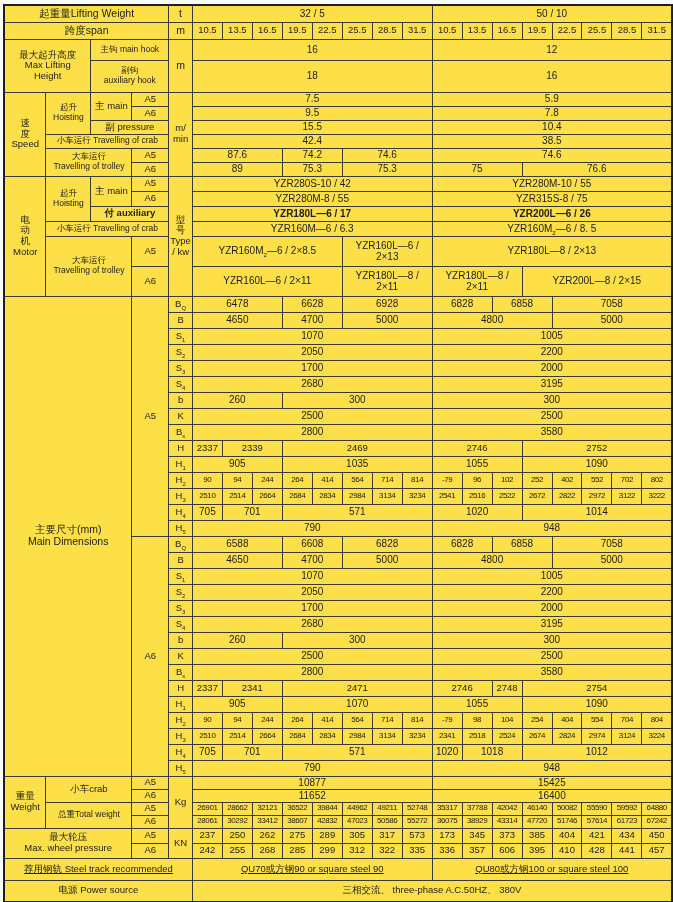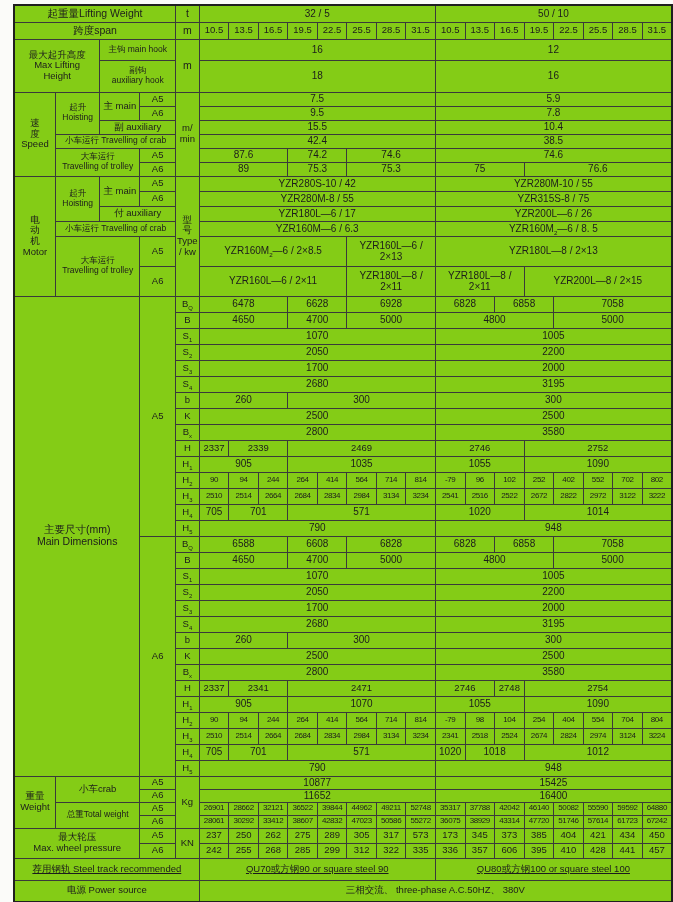--- a/index.html
+++ b/index.html
@@ -1,17 +1,17 @@
 <!DOCTYPE html>
 <html><head>
 <meta charset="utf-8">
 <style>
   html,body{margin:0;padding:0;background:#fbfbf9;font-family:"Liberation Sans","DejaVu Sans",sans-serif;color:#1c1c1c;}
   .page{width:673px;height:902px;position:relative;overflow:hidden;}
-  table{border-collapse:collapse;table-layout:fixed;margin:4px 0 0 13px;border:2px solid #1f1f1f;background:#84cc16;}
+  table{border-collapse:collapse;table-layout:fixed;margin:4px 0 0 3px;border:2px solid #1f1f1f;background:#fde047;}
   td{border:1px solid #3a3a3a;text-align:center;vertical-align:middle;padding:0 1px;
      font-size:10px;line-height:1.12;white-space:pre-line;overflow:hidden;}
   td.lab{font-size:10.5px;}
   td.sm{font-size:9.5px;}
   td.sm2{font-size:8.5px;}
   td.num{font-size:9.5px;}
   td.mod{font-size:10px;}
   td.dlab{font-size:9.5px;}
   td.tiny{font-size:8px;letter-spacing:-0.4px;padding:0;}
   sub{font-size:0.62em;vertical-align:sub;line-height:0;}
@@ -98,21 +98,21 @@
 min</td>
           <td colspan="8" class="">7.5</td>
           <td colspan="8" class="">5.9</td>
         </tr>
         <tr style="height: 14px;">
           <td class="sm">A6</td>
           <td colspan="8" class="">9.5</td>
           <td colspan="8" class="">7.8</td>
         </tr>
         <tr style="height: 14px;">
-          <td colspan="2" class="sm">副 auxiliary</td>
+          <td colspan="2" class="sm">副 pressure</td>
           <td colspan="8" class="">15.5</td>
           <td colspan="8" class="">10.4</td>
         </tr>
         <tr style="height: 14px;">
           <td colspan="3" class="sm2">小车运行 Travelling of crab</td>
           <td colspan="8" class="">42.4</td>
           <td colspan="8" class="">38.5</td>
         </tr>
         <tr style="height: 14px;">
           <td colspan="2" rowspan="2" class="sm2">大车运行
@@ -145,21 +145,21 @@
 Type
 / kw</td>
           <td colspan="8" class="mod">YZR280S-10 / 42</td>
           <td colspan="8" class="mod">YZR280M-10 / 55</td>
         </tr>
         <tr style="height: 15px;">
           <td class="sm">A6</td>
           <td colspan="8" class="mod">YZR280M-8 / 55</td>
           <td colspan="8" class="mod">YZR315S-8 / 75</td>
         </tr>
-        <tr style="height: 15px;">
+        <tr style="height: 15px; font-weight: bold;">
           <td colspan="2" class="sm">付 auxiliary</td>
           <td colspan="8" class="mod">YZR180L—6 / 17</td>
           <td colspan="8" class="mod">YZR200L—6 / 26</td>
         </tr>
         <tr style="height: 15px;">
           <td colspan="3" class="sm2">小车运行 Travelling of crab</td>
           <td colspan="8" class="mod">YZR160M—6 / 6.3</td>
           <td colspan="8" class="mod">YZR160M<sub>2</sub>—6 / 8. 5</td>
         </tr>
         <tr style="height: 30px;">

